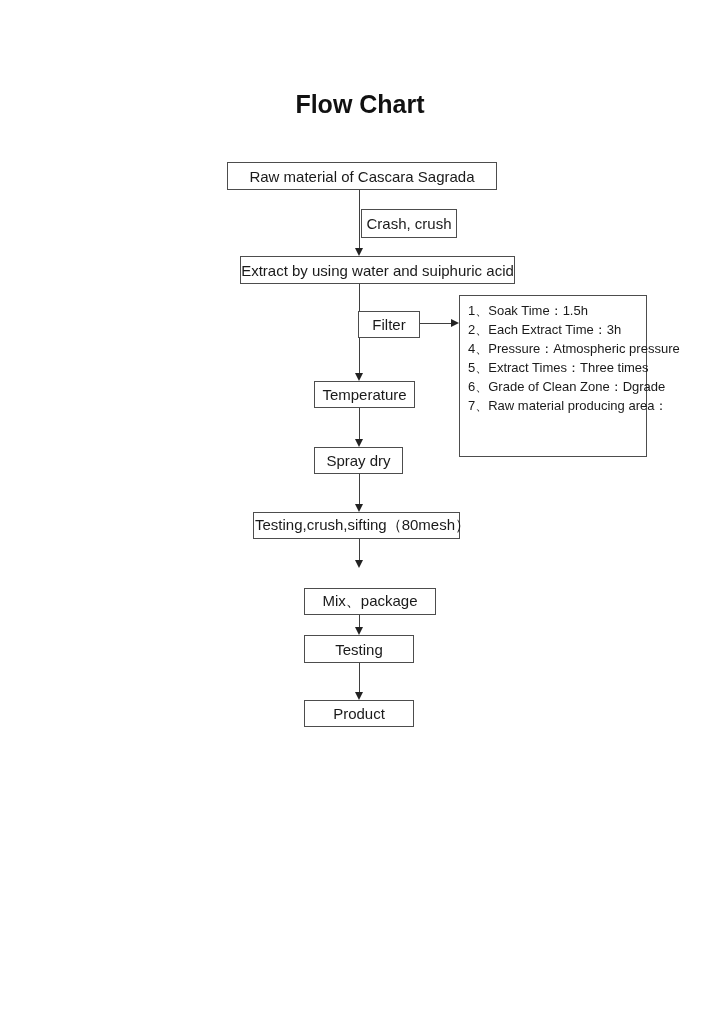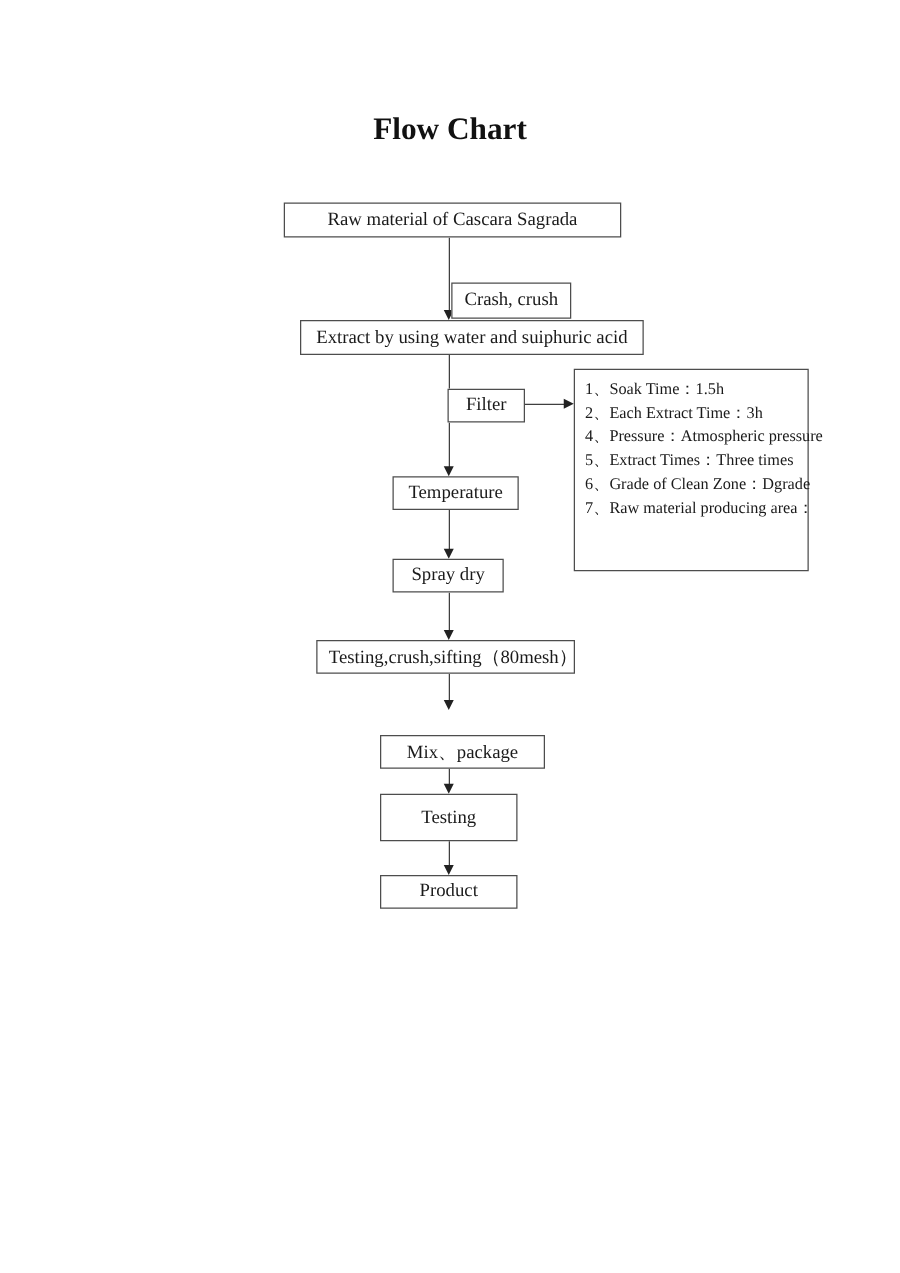--- a/index.html
+++ b/index.html
@@ -1,18 +1,18 @@
 <!DOCTYPE html>
 <html><head>
 <meta charset="utf-8">
 <style>
   html,body{margin:0;padding:0;background:#ffffff;}
   .page{
     position:relative;width:720px;height:1018px;background:#ffffff;overflow:hidden;
-    font-family:Liberation Serif, serif;color:#1a1a1a;
+    font-family:Liberation Sans, sans-serif;color:#1a1a1a;
   }
   .title{
     position:absolute;top:90px;left:0;width:720px;margin:0;
     text-align:center;font-size:25px;font-weight:bold;color:#111;
   }
   .node{
     position:absolute;box-sizing:border-box;background:#fff;
     border:1px solid #4d4d4d;
     display:flex;align-items:center;justify-content:center;
     font-size:15px;white-space:nowrap;z-index:2;text-align:right;
@@ -39,35 +39,35 @@
 </style>
 </head>
 <body>
 
 <div class="page">
 
   <h1 class="title">Flow Chart</h1>
 
   <div class="node" style="left:227px;top:162px;width:270px;height:28px;">Raw material of Cascara Sagrada</div>
 
-  <div class="node" style="left:361px;top:226px;width:96px;height:29px;">Crash, crush</div>
+  <div class="node" style="left:361px;top:209px;width:96px;height:29px;">Crash, crush</div>
 
   <div class="node" style="left:240px;top:256px;width:275px;height:28px;">Extract by using water and suiphuric acid</div>
 
   <div class="node" style="left:358px;top:311px;width:62px;height:27px;">Filter</div>
 
   <div class="node" style="left:314px;top:381px;width:101px;height:27px;">Temperature</div>
 
   <div class="node" style="left:314px;top:447px;width:89px;height:27px;">Spray dry</div>
 
   <div class="node" style="left:253px;top:512px;width:207px;height:27px;padding-left:12px;">Testing,crush,sifting（80mesh）</div>
 
   <div class="node" style="left:304px;top:588px;width:132px;height:27px;">Mix、package</div>
 
-  <div class="node" style="left:304px;top:635px;width:110px;height:38px;">Testing</div>
+  <div class="node" style="left:304px;top:635px;width:110px;height:28px;">Testing</div>
 
   <div class="node" style="left:304px;top:700px;width:110px;height:27px;">Product</div>
 
   <div class="notes">
     <div>1、Soak Time：1.5h</div>
     <div>2、Each Extract Time：3h</div>
     <div>4、Pressure：Atmospheric pressure</div>
     <div>5、Extract Times：Three times</div>
     <div>6、Grade of Clean Zone：Dgrade</div>
     <div>7、Raw material producing area：</div>

